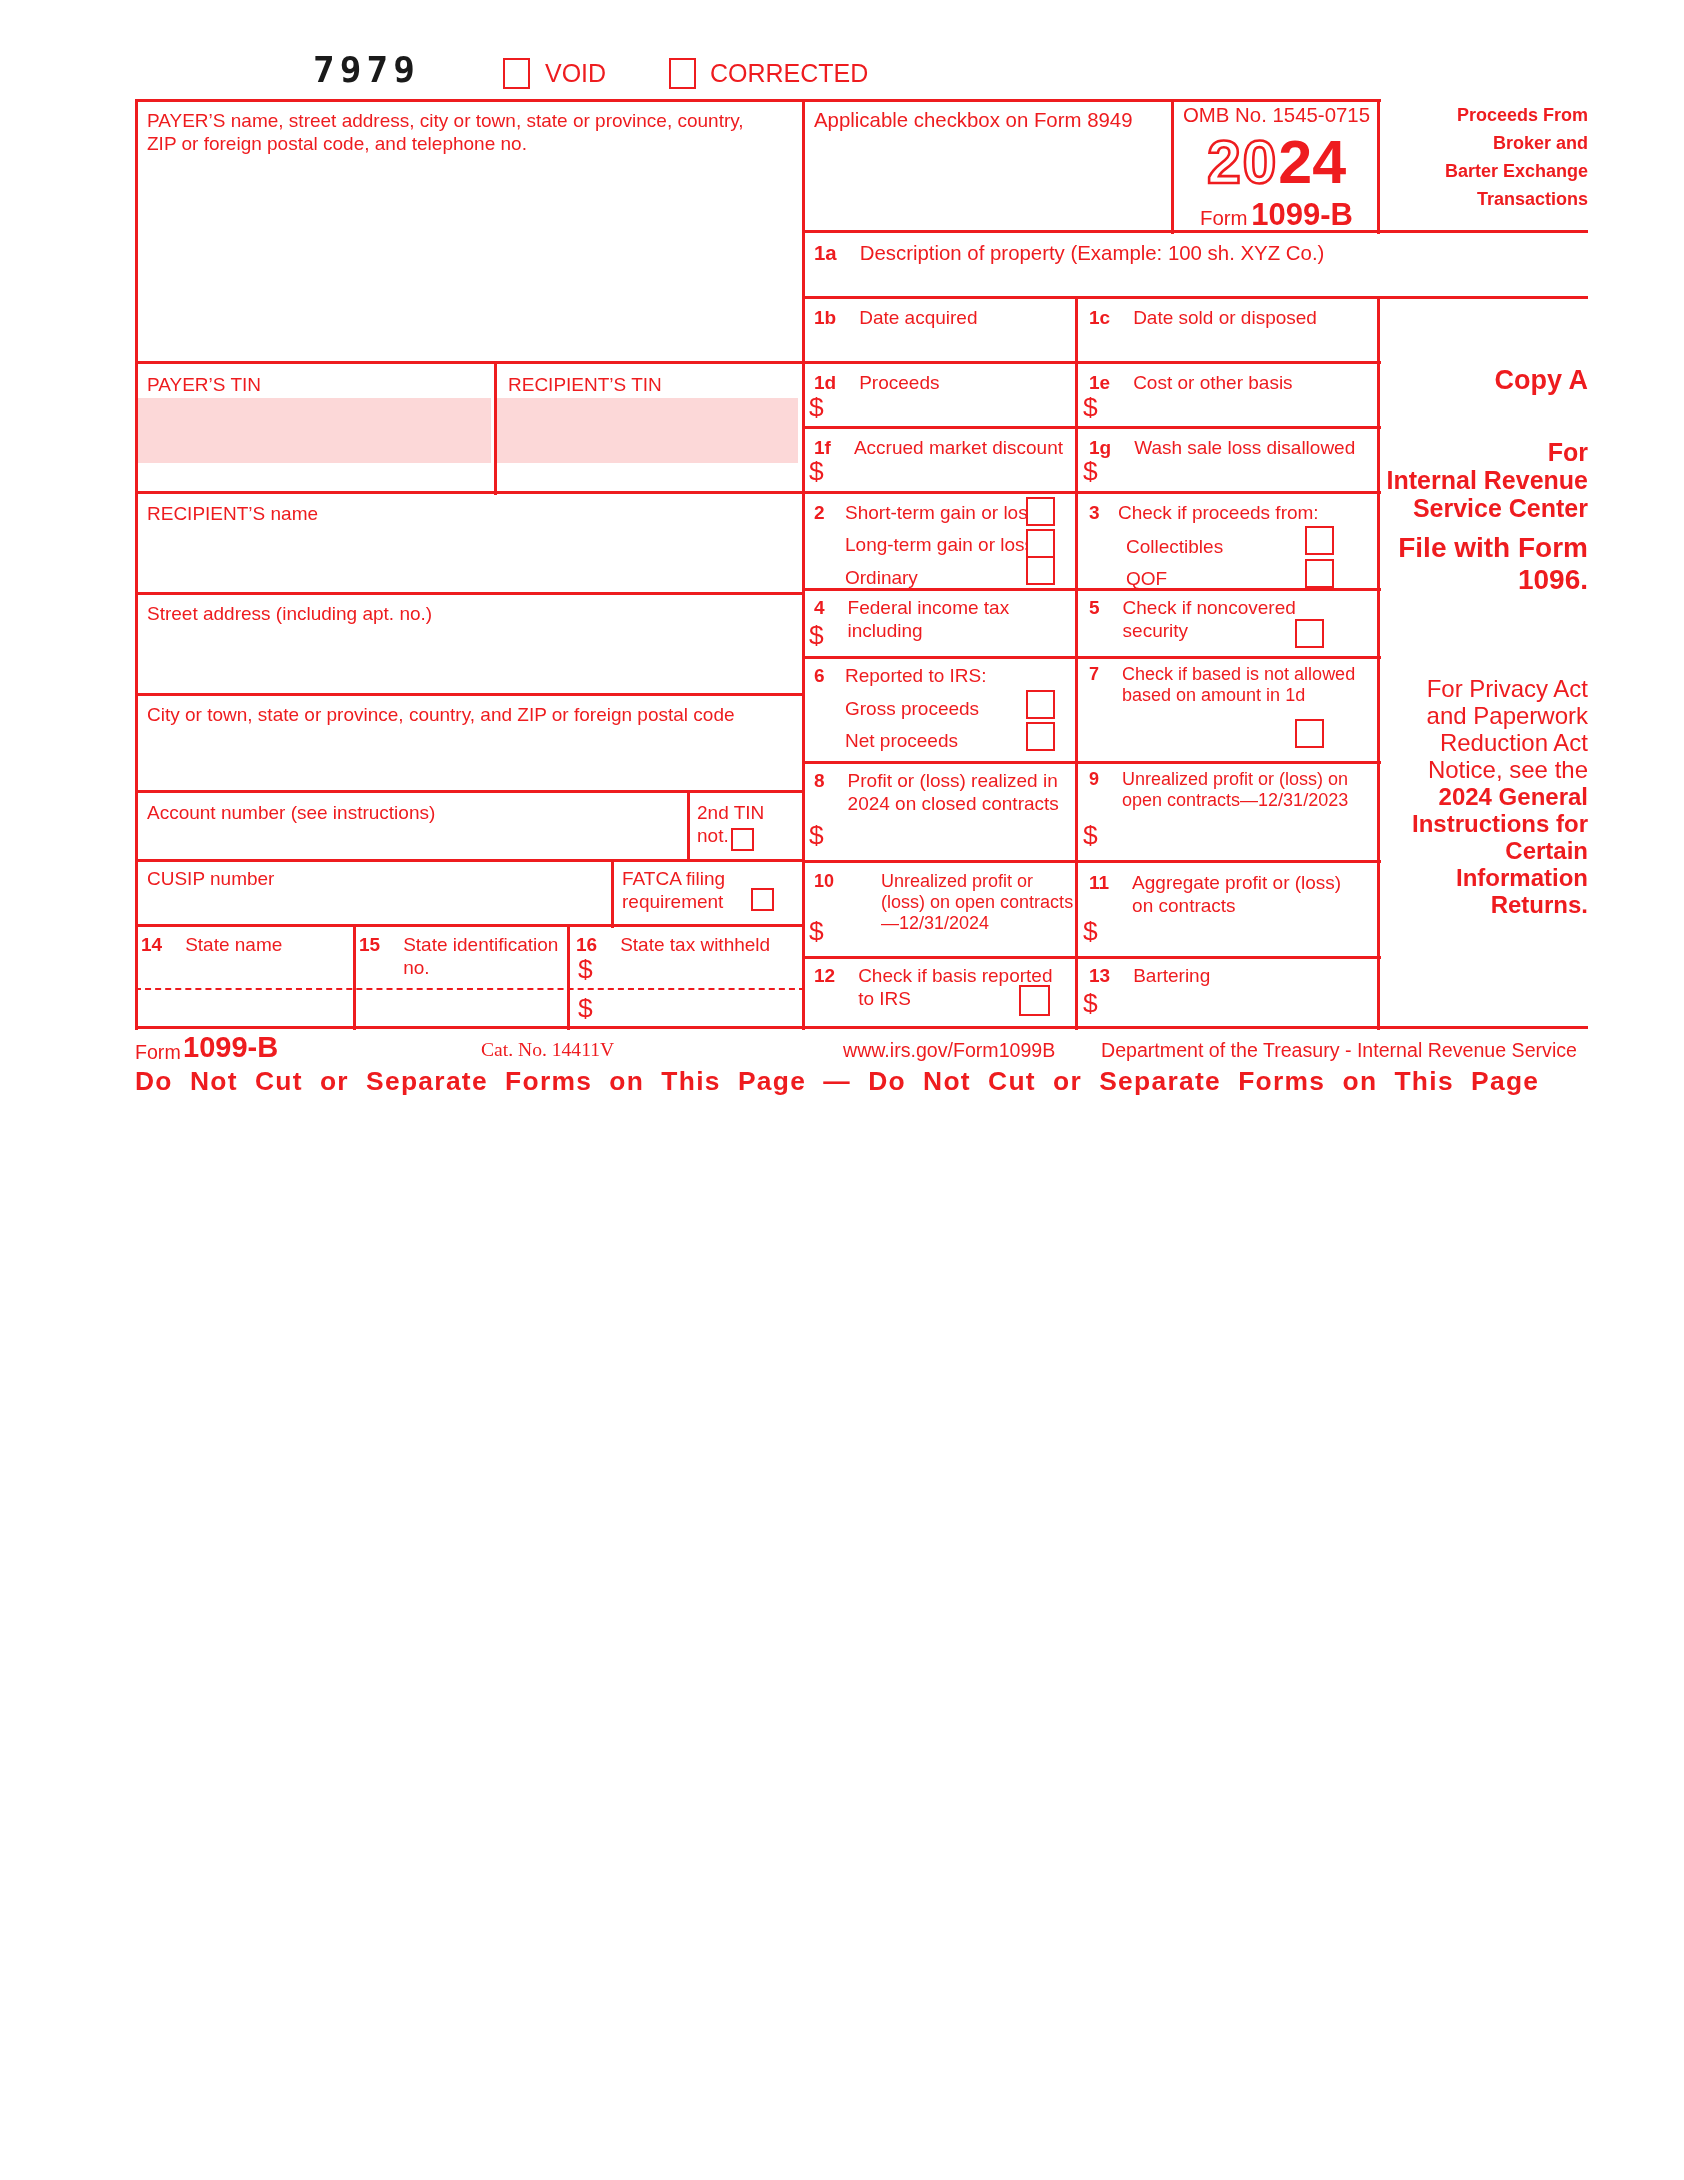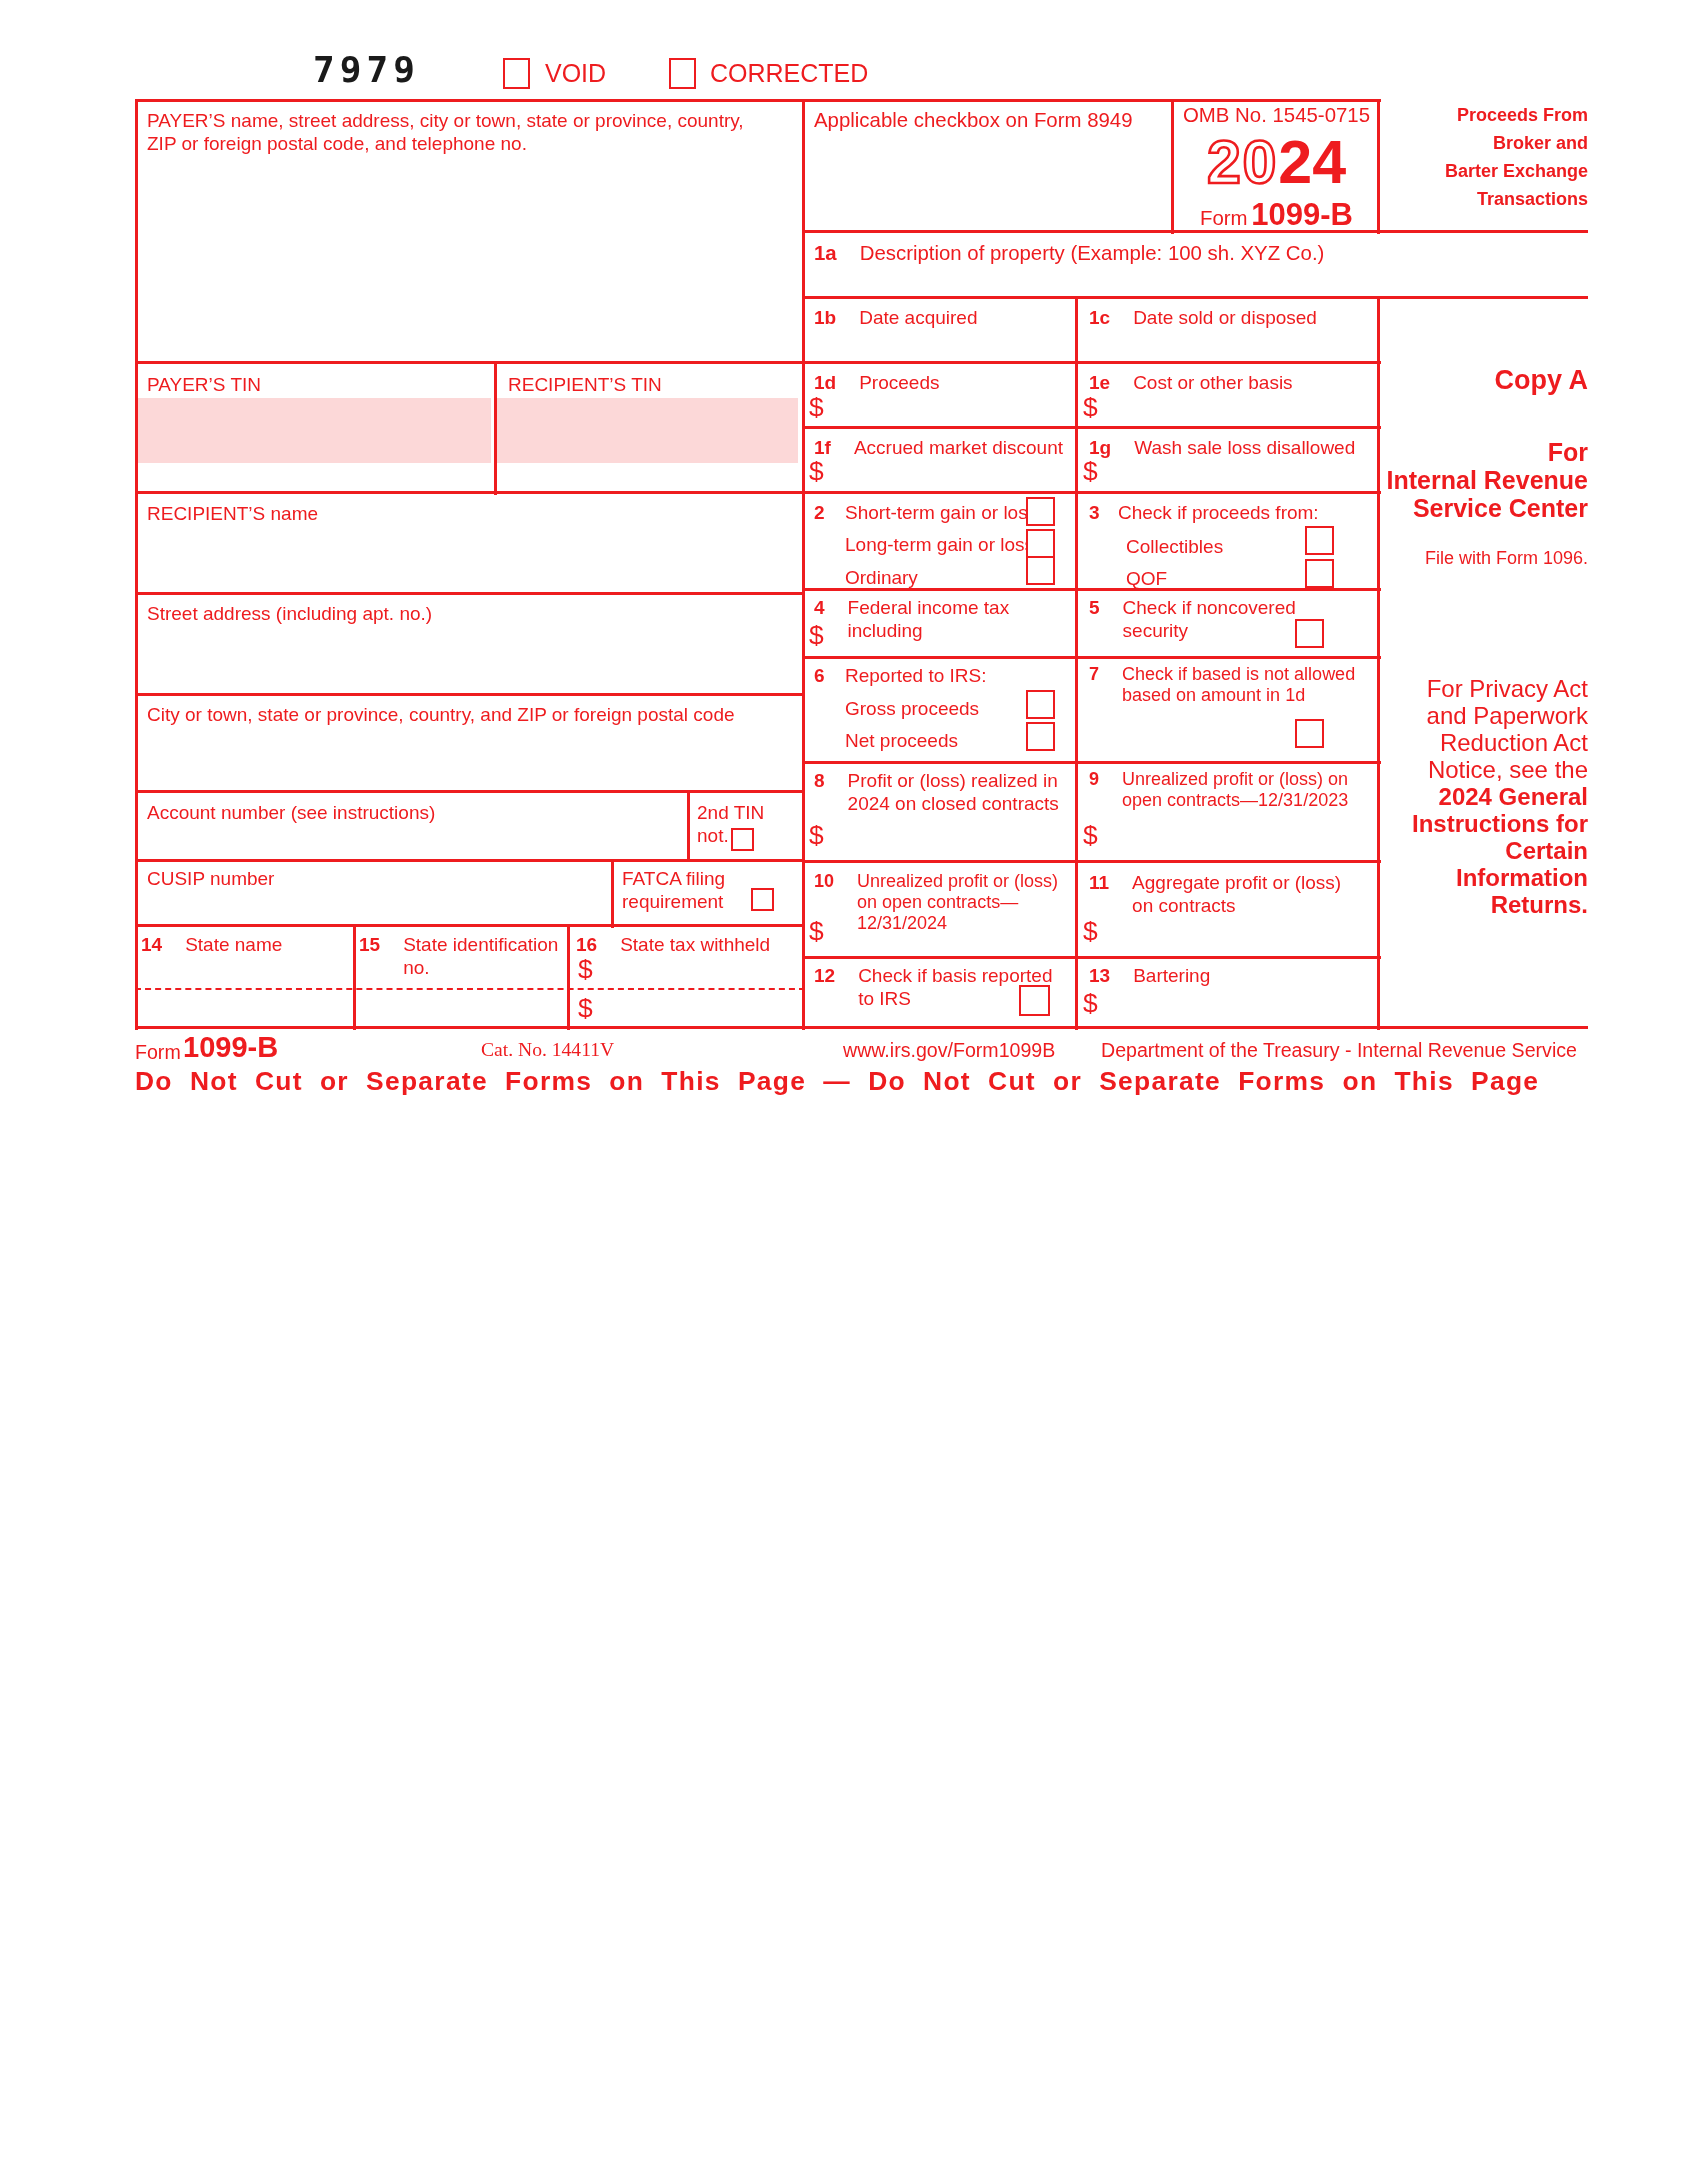--- a/index.html
+++ b/index.html
@@ -214,21 +214,21 @@
     <span class="num">8</span>
     <span>Profit or (loss) realized in 2024 on closed contracts</span>
   </div>
   <div class="dollar" style="left:809px;top:822px;">$</div>
   <div class="lbl flexl sm" style="left:1089px;top:769px;width:281px;">
     <span class="num">9</span>
     <span>Unrealized profit or (loss) on open contracts—12/31/2023</span>
   </div>
   <div class="dollar" style="left:1083px;top:822px;">$</div>
 
-  <div class="lbl flexl sm" style="left:814px;top:871px;width:264px;">
+  <div class="lbl flexl sm" style="left:814px;top:871px;width:264px;gap:24px;">
     <span class="num">10</span>
     <span>Unrealized profit or (loss) on open contracts—12/31/2024</span>
   </div>
   <div class="dollar" style="left:809px;top:918px;">$</div>
   <div class="lbl flexl" style="left:1089px;top:871px;width:256px;">
     <span class="num">11</span>
     <span>Aggregate profit or (loss) on contracts</span>
   </div>
   <div class="dollar" style="left:1083px;top:918px;">$</div>
 
@@ -251,21 +251,21 @@
   </div>
 
   <div class="rm" style="top:365px;width:256px;font-size:27px;font-weight:bold;">Copy A</div>
 
   <div class="rm" style="top:438px;width:256px;font-size:25px;line-height:28px;font-weight:bold;">
     <div>For</div>
     <div>Internal Revenue</div>
     <div>Service Center</div>
   </div>
 
-  <div class="rm" style="top:548px;width:256px;font-size:18px;font-weight:normal;">File with Form 1096.</div>
+  <div class="rm" style="top:532px;width:256px;font-size:28px;font-weight:bold;">File with Form 1096.</div>
 
   <div class="rm" style="top:675px;width:256px;font-size:24px;line-height:27px;">
     <div>For Privacy Act</div>
     <div>and Paperwork</div>
     <div>Reduction Act</div>
     <div>Notice, see the</div>
     <div class="b">2024 General</div>
     <div class="b">Instructions for</div>
     <div class="b">Certain</div>
     <div class="b">Information</div>

